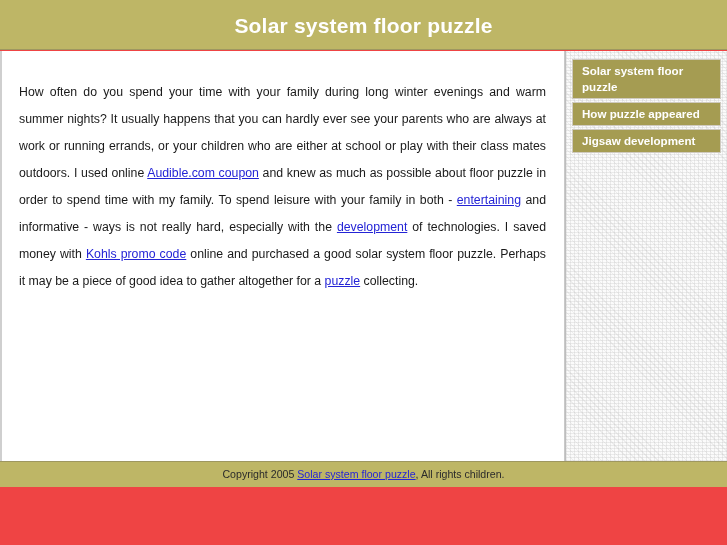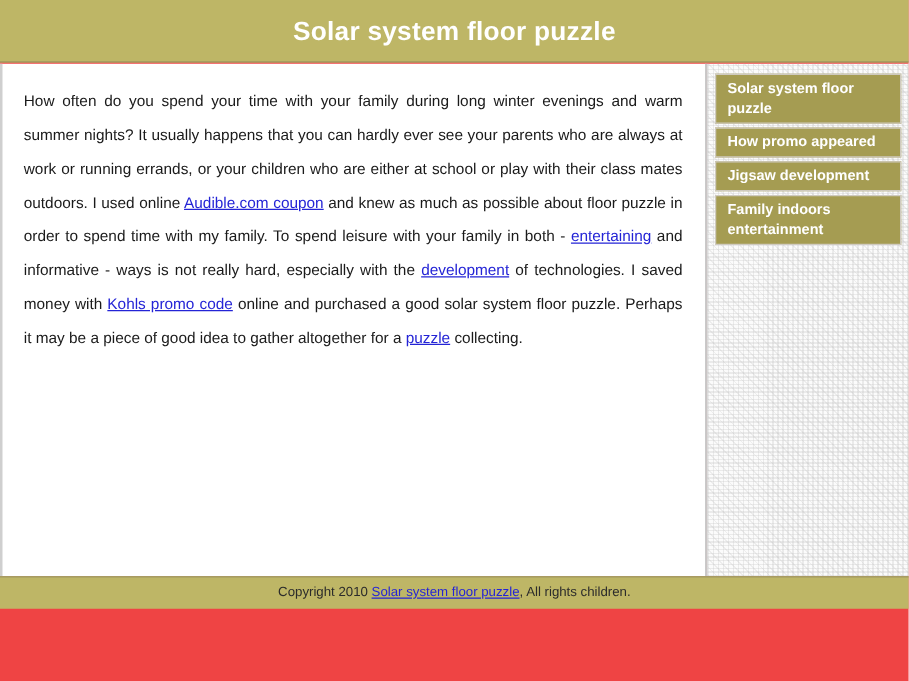--- a/index.html
+++ b/index.html
@@ -52,21 +52,21 @@
     left: 0;
     top: 51px;
     width: 565px;
     height: 410px;
     background: #ffffff;
     border-left: 2px solid #cfcfcf;
     border-right: 1px solid #c9c9c9;
     box-sizing: border-box;
   }
   #article {
-    padding: 17px 18px 0 17px;
+    padding: 28px 18px 0 17px;
   }
   #article p {
     margin: 0;
     color: #1a1a1a;
     font-size: 12.3px;
     line-height: 27px;
     text-align: justify;
     font-family: "Liberation Sans", sans-serif;
   }
   #article a,
@@ -152,28 +152,25 @@
       <p><span>How often do you spend your time with your family during long winter evenings and warm summer nights? It usually happens that you can hardly ever see your parents who are always at work or running errands, or your children who are either at school or play with their class mates outdoors. I used online </span><a class="inline-link">Audible.com coupon</a><span> and knew as much as possible about floor puzzle in order to spend time with my family. To spend leisure with your family in both - </span><a class="inline-link">entertaining</a><span> and informative - ways is not really hard, especially with the </span><a class="inline-link">development</a><span> of technologies. I saved money with </span><a class="inline-link">Kohls promo code</a><span> online and purchased a good solar system floor puzzle. Perhaps it may be a piece of good idea to gather altogether for a </span><a class="inline-link">puzzle</a><span> collecting.</span></p>
     </div>
   </div>
 
   <div id="sidebar">
     <ul id="menu">
       <li>
         <a>Solar system floor puzzle</a>
       </li>
       <li>
-        <a>How promo appeared</a>
+        <a>How puzzle appeared</a>
       </li>
       <li>
         <a>Jigsaw development</a>
-      </li>
-      <li>
-        <a>Family indoors entertainment</a>
       </li>
     </ul>
   </div>
 
   <div id="footer">
-    <div id="footer-text"><span>Copyright 2010 </span><a>Solar system floor puzzle</a><span>, All rights children.</span></div>
+    <div id="footer-text"><span>Copyright 2005 </span><a>Solar system floor puzzle</a><span>, All rights children.</span></div>
   </div>
 
 </div>
 
 </body></html>

